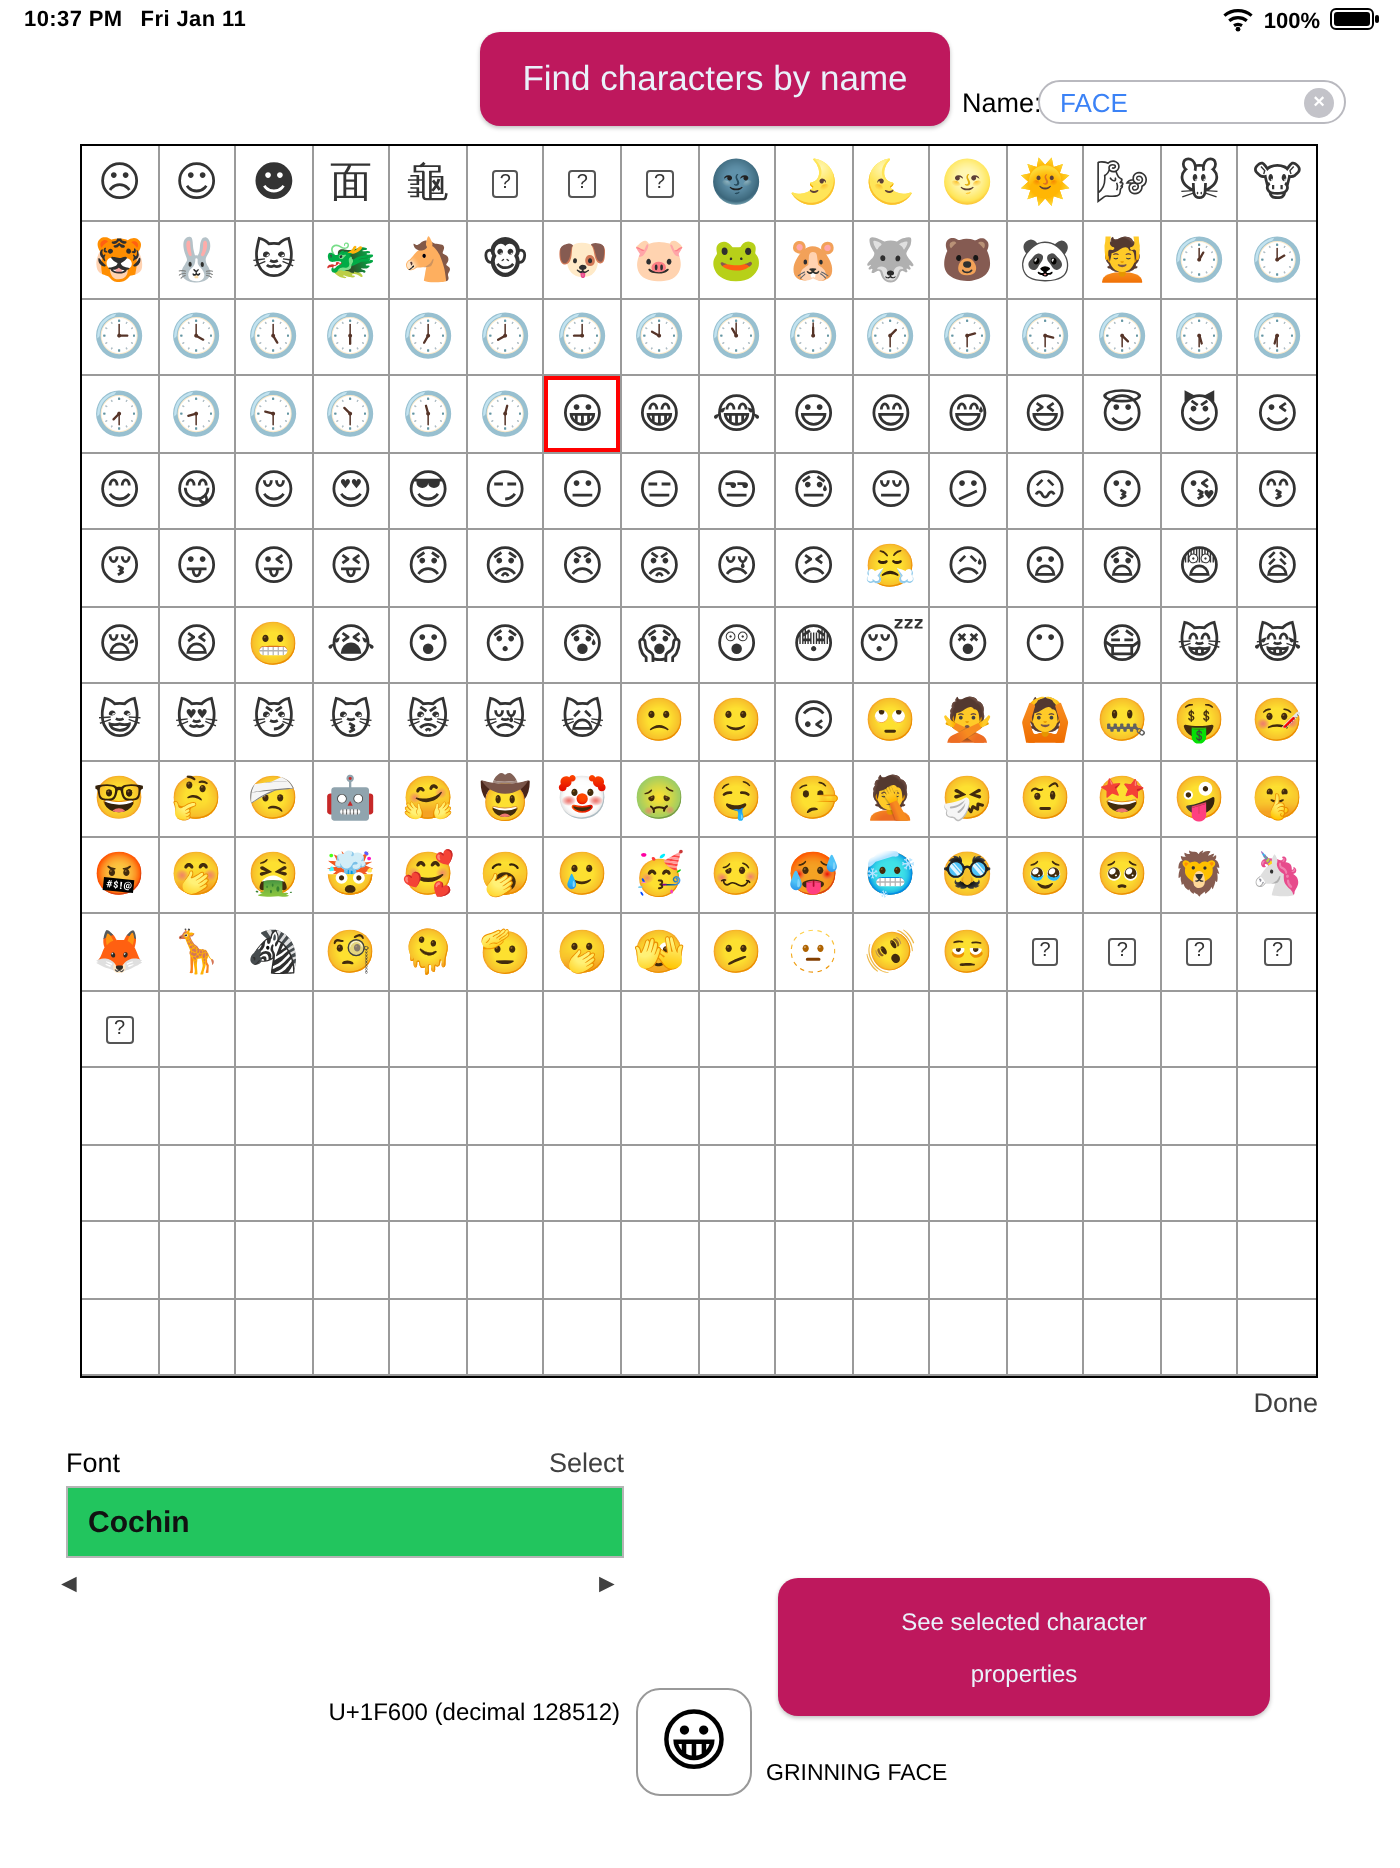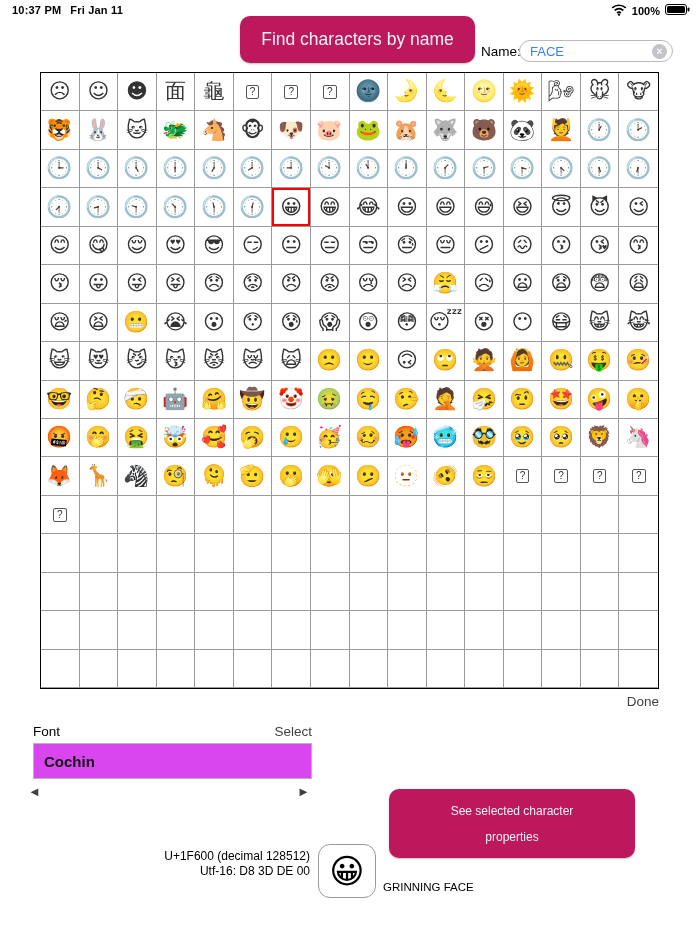--- a/index.html
+++ b/index.html
@@ -29,21 +29,21 @@
   .cell:nth-child(16n){border-right:none;}
   .cell .glyph{font-size:21px;line-height:1;color:#333;font-family:"DejaVu Sans",sans-serif;}
   .cell .q{font-size:10px;line-height:12px;border:1px solid #555;border-radius:2px;padding:0 3px;color:#333;}
   .cell.selected{box-shadow:inset 0 0 0 2px #f00;}
 
   
   .red{color:#404040;}
   .done-button{left:560px;top:694px;width:99px;text-align:right;font-size:13.5px;}
   .font-label{left:33px;top:724px;font-size:13.5px;}
   .select-button{left:240px;top:724px;width:72px;text-align:right;font-size:13.5px;}
-  .font-box{left:33px;top:743px;width:279px;height:36px;border:1px solid #b5b5b5;background:#d946ef;box-sizing:border-box;display:flex;align-items:center;padding-left:10px;}
+  .font-box{left:33px;top:743px;width:279px;height:36px;border:1px solid #b5b5b5;background:#22c55e;box-sizing:border-box;display:flex;align-items:center;padding-left:10px;}
   .font-name{font-size:15px;font-weight:bold;color:#111;}
   .arrow{font-size:13px;line-height:13px;}
   .arrow-left{left:28px;top:785px;}
   .arrow-right{left:297px;top:785px;}
 
   
   .info-block{left:100px;top:849px;width:210px;text-align:right;font-size:12px;line-height:14.5px;}
   .glyph-box{left:318px;top:844px;width:58px;height:54px;border:1.5px solid #999;border-radius:12px;box-sizing:border-box;display:flex;align-items:center;justify-content:center;}
   .glyph-box .big-glyph{font-size:34px;line-height:1;font-family:"DejaVu Sans",sans-serif;}
   .char-name{left:383px;top:881px;font-size:11.5px;}
@@ -708,18 +708,17 @@
 <div class="abs red arrow arrow-left">◄</div>
 <div class="abs red arrow arrow-right">►</div>
 
 <div class="abs callout callout-props">
   <div>See selected character</div>
   <div>properties</div>
 </div>
 
 <div class="abs info-block">
   <div>U+1F600 (decimal 128512)</div>
-  <div>Utf-16: D8 3D DE 00</div>
 </div>
 <div class="abs glyph-box">
   <span class="big-glyph">😀</span>
 </div>
 <div class="abs char-name">GRINNING FACE</div>
 
 </body></html>

